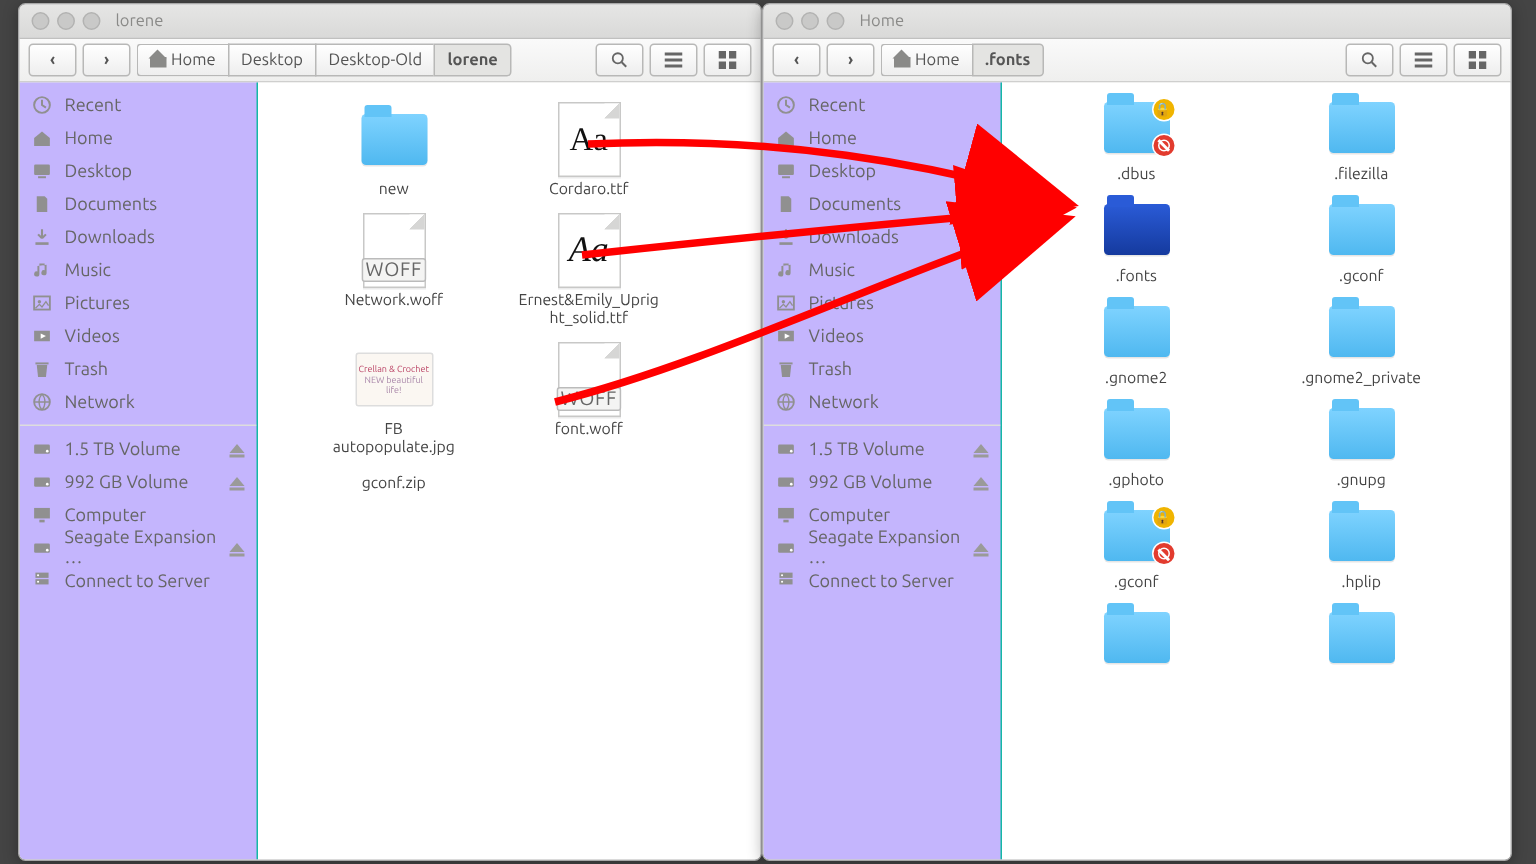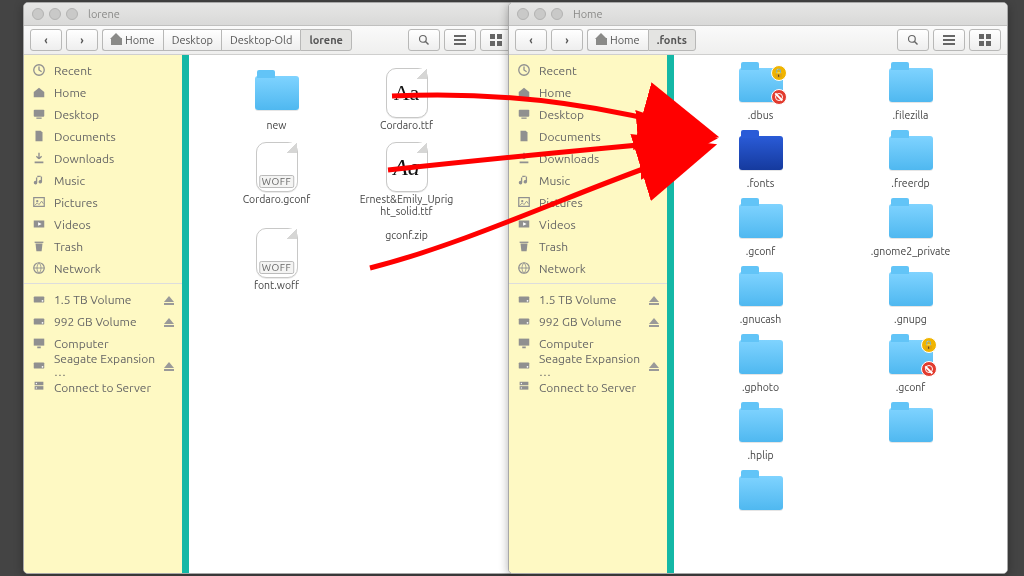--- a/index.html
+++ b/index.html
@@ -1,60 +1,60 @@
 <!DOCTYPE html>
 <html><head>
 <meta charset="utf-8">
 <style>
   html,body{margin:0;padding:0;font-family:'Segoe UI',Ubuntu,Arial,sans-serif;font-size:12px;background:#3a3a3a;color:#4a4a4a}
   .desktop{width:1024px;height:576px;background:#444;position:relative;overflow:hidden}
   .window{position:absolute;top:2px;bottom:2px;background:#f5f5f4;border:1px solid #a8a8a8;border-radius:5px;box-shadow:0 2px 10px rgba(0,0,0,.3);display:flex;flex-direction:column;overflow:hidden}
-  .wleft{left:23px;width:494px}
+  .wleft{left:12px;width:494px}
   .wright{left:508px;width:498px}
   .titlebar{height:22px;background:linear-gradient(#e6e6e5,#d9d9d8);border-bottom:1px solid #c0c0bf;display:flex;align-items:center;padding:0 8px;gap:6px}
   .tl-dots{display:flex;gap:5px}
   .dot{width:10px;height:10px;border-radius:50%;background:#c9c9c8;border:1px solid #b3b3b2}
   .titlebar-title{color:#8a8a88;font-size:11px;margin-left:4px}
   .toolbar{height:28px;background:linear-gradient(#fafafa,#efefee);border-bottom:1px solid #cfcfce;display:flex;align-items:center;padding:0 6px;gap:4px}
   .btn{height:20px;min-width:22px;padding:0 4px;background:linear-gradient(#fff,#eee);border:1px solid #b8b8b7;border-radius:3px;display:inline-flex;align-items:center;justify-content:center;font-size:11px;color:#555;cursor:default}
   .crumb{display:flex;gap:0}
   .crumb .seg{height:20px;padding:0 8px;background:linear-gradient(#fff,#eee);border:1px solid #b8b8b7;border-right:none;display:flex;align-items:center;font-size:11px;color:#555}
   .crumb .seg:first-child{border-radius:3px 0 0 3px}
   .crumb .seg:last-child{border-right:1px solid #b8b8b7;border-radius:0 3px 3px 0}
   .crumb .seg.active{background:#e4e4e2;font-weight:bold}
   .home-ico{width:11px;height:10px;display:inline-block;margin-right:3px;position:relative}
   .home-ico::before{content:"";position:absolute;left:0;top:3px;width:11px;height:7px;background:#8a8a88}
   .home-ico::after{content:"";position:absolute;left:-1px;top:-2px;border-left:6.5px solid transparent;border-right:6.5px solid transparent;border-bottom:6px solid #8a8a88}
   .spacer{flex:1}
   .body{flex:1;display:flex;min-height:0}
-  .sidebar{width:158px;background:#fef9c3;border-right:7px solid #14b8a6;overflow:auto;padding-top:4px}
+  .sidebar{width:158px;background:#c4b5fd;border-right:1px solid #14b8a6;overflow:auto;padding-top:4px}
   .sb-item{display:flex;align-items:center;height:22px;padding:0 8px;gap:8px;color:#666;font-size:12px}
   .sb-ico{width:14px;height:14px;flex:0 0 14px;position:relative;display:flex;align-items:center;justify-content:center;color:#888}
   .sb-ico svg{width:14px;height:14px;fill:#909090}
   .sb-sep{height:1px;background:#ddd;margin:4px 0}
   .eject{margin-left:auto;width:0;height:0;border-left:5px solid transparent;border-right:5px solid transparent;border-bottom:6px solid #9a9a99;position:relative}
   .eject::after{content:"";position:absolute;left:-5px;top:7px;width:10px;height:2px;background:#9a9a99}
   .content{flex:1;overflow:auto;background:#fff;position:relative}
   .grid{display:flex;flex-wrap:wrap;align-content:flex-start;padding:6px 4px;gap:8px 4px}
   .item{width:96px;display:flex;flex-direction:column;align-items:center;text-align:center;gap:2px}
   .item .ic{width:52px;height:48px;display:flex;align-items:center;justify-content:center;position:relative}
   .item .lb{font-size:10.5px;color:#444;line-height:1.15;word-break:break-word;max-width:100%}
   .grid2 .item{width:110px}
   .grid2 .item .ic{width:48px;height:44px}
   
   .folder{width:44px;height:34px;background:linear-gradient(#7fd3ff,#4fb8f0);border-radius:3px;position:relative;box-shadow:0 1px 0 rgba(0,0,0,.1)}
   .folder::before{content:"";position:absolute;top:-6px;left:2px;width:18px;height:8px;background:#62c4f7;border-radius:2px 2px 0 0}
   .folder.sel{background:linear-gradient(#2a5bd7,#153a9e)}
   .folder.sel::before{background:#2a5bd7}
   
-  .sheet{width:40px;height:48px;background:#fff;border:1px solid #c8c8c7;border-radius:10px;position:relative;box-shadow:0 1px 0 rgba(0,0,0,.08);display:flex;flex-direction:column;align-items:center;justify-content:center}
+  .sheet{width:40px;height:48px;background:#fff;border:1px solid #c8c8c7;border-radius:0;position:relative;box-shadow:0 1px 0 rgba(0,0,0,.08);display:flex;flex-direction:column;align-items:center;justify-content:center}
   .sheet::after{content:"";position:absolute;top:0;right:0;width:10px;height:10px;background:linear-gradient(135deg,#fff 49%,#d6d6d5 50%)}
   .sheet .big{font-family:'Times New Roman',serif;font-size:22px;line-height:1;color:#111}
   .sheet .big.script{font-family:'Brush Script MT',cursive;font-style:italic;font-size:24px;color:#111}
-  .sheet .tag{position:absolute;bottom:3px;left:50%;transform:translateX(-50%);font-size:10px;letter-spacing:.5px;border:1px solid #bbb;padding:0 2px;border-radius:2px;background:#f4f4f3;color:#666}
+  .sheet .tag{position:absolute;bottom:3px;left:50%;transform:translateX(-50%);font-size:13px;letter-spacing:.5px;border:1px solid #bbb;padding:0 2px;border-radius:2px;background:#f4f4f3;color:#666}
   .thumb{width:56px;height:34px;background:#fbf7f2;border:1px solid #ddd;border-radius:2px;display:flex;flex-direction:column;align-items:center;justify-content:center;font-size:6px;color:#b46}
   
   .badge{position:absolute;right:-4px;width:14px;height:14px;border-radius:50%;display:flex;align-items:center;justify-content:center;font-size:9px;color:#fff;border:1.5px solid #fff}
   .badge.lock{top:-3px;background:#f0b400}
   .badge.no{bottom:-3px;background:#e23b2e}
   .badge.no::before{content:"";width:8px;height:8px;border:1.5px solid #fff;border-radius:50%;box-sizing:border-box}
   .badge.no::after{content:"";position:absolute;width:10px;height:1.5px;background:#fff;transform:rotate(45deg)}
   
   .arrows{position:absolute;inset:0;pointer-events:none;z-index:50}
   
@@ -276,29 +276,38 @@
                 </div>
               </div>
               <div class="lb">Cordaro.ttf</div>
             </div>
             <div class="item">
               <div class="ic">
                 <div class="sheet">
                   <span class="tag">WOFF</span>
                 </div>
               </div>
-              <div class="lb">Cordaro.gconf</div>
+              <div class="lb">Network.woff</div>
             </div>
             <div class="item">
               <div class="ic">
                 <div class="sheet">
                   <span class="big script">Aa</span>
                 </div>
               </div>
               <div class="lb">Ernest&amp;Emily_Upright_solid.ttf</div>
+            </div>
+            <div class="item">
+              <div class="ic">
+                <div class="thumb">
+                  <div>Crellan &amp; Crochet</div>
+                  <div style="color:#a8a">NEW beautiful life!</div>
+                </div>
+              </div>
+              <div class="lb">FB autopopulate.jpg</div>
             </div>
             <div class="item">
               <div class="ic">
                 <div class="sheet">
                   <span class="tag">WOFF</span>
                 </div>
               </div>
               <div class="lb">font.woff</div>
             </div>
             <div class="item">
@@ -520,51 +529,45 @@
             <div class="item">
               <div class="ic">
                 <div class="folder sel"></div>
               </div>
               <div class="lb">.fonts</div>
             </div>
             <div class="item">
               <div class="ic">
                 <div class="folder"></div>
               </div>
-              <div class="lb">.freerdp</div>
-            </div>
-            <div class="item">
-              <div class="ic">
-                <div class="folder"></div>
-              </div>
               <div class="lb">.gconf</div>
             </div>
             <div class="item">
               <div class="ic">
                 <div class="folder"></div>
               </div>
+              <div class="lb">.gnome2</div>
+            </div>
+            <div class="item">
+              <div class="ic">
+                <div class="folder"></div>
+              </div>
               <div class="lb">.gnome2_private</div>
             </div>
             <div class="item">
               <div class="ic">
                 <div class="folder"></div>
               </div>
-              <div class="lb">.gnucash</div>
+              <div class="lb">.gphoto</div>
             </div>
             <div class="item">
               <div class="ic">
                 <div class="folder"></div>
               </div>
               <div class="lb">.gnupg</div>
-            </div>
-            <div class="item">
-              <div class="ic">
-                <div class="folder"></div>
-              </div>
-              <div class="lb">.gphoto</div>
             </div>
             <div class="item">
               <div class="ic">
                 <div class="folder">
                   <span class="badge lock">🔒</span>
                   <span class="badge no"></span>
                 </div>
               </div>
               <div class="lb">.gconf</div>
             </div>

